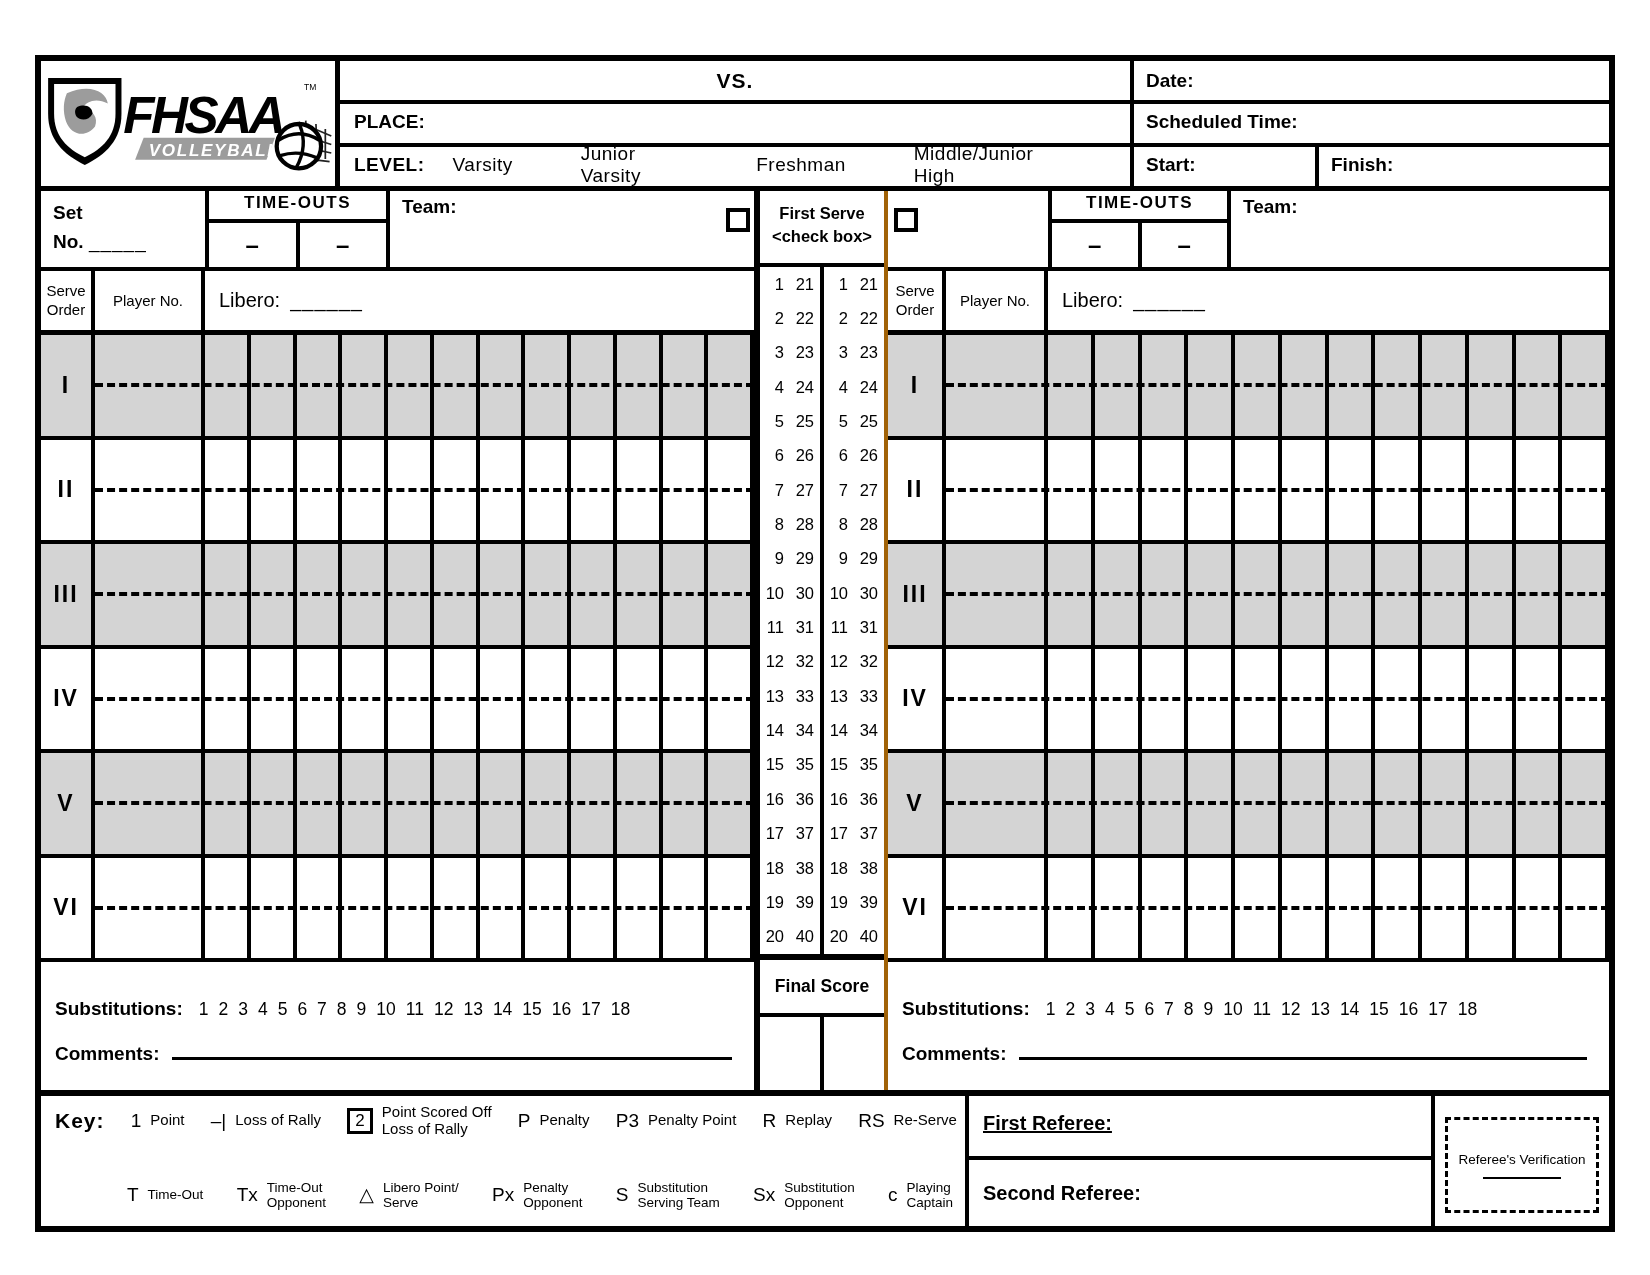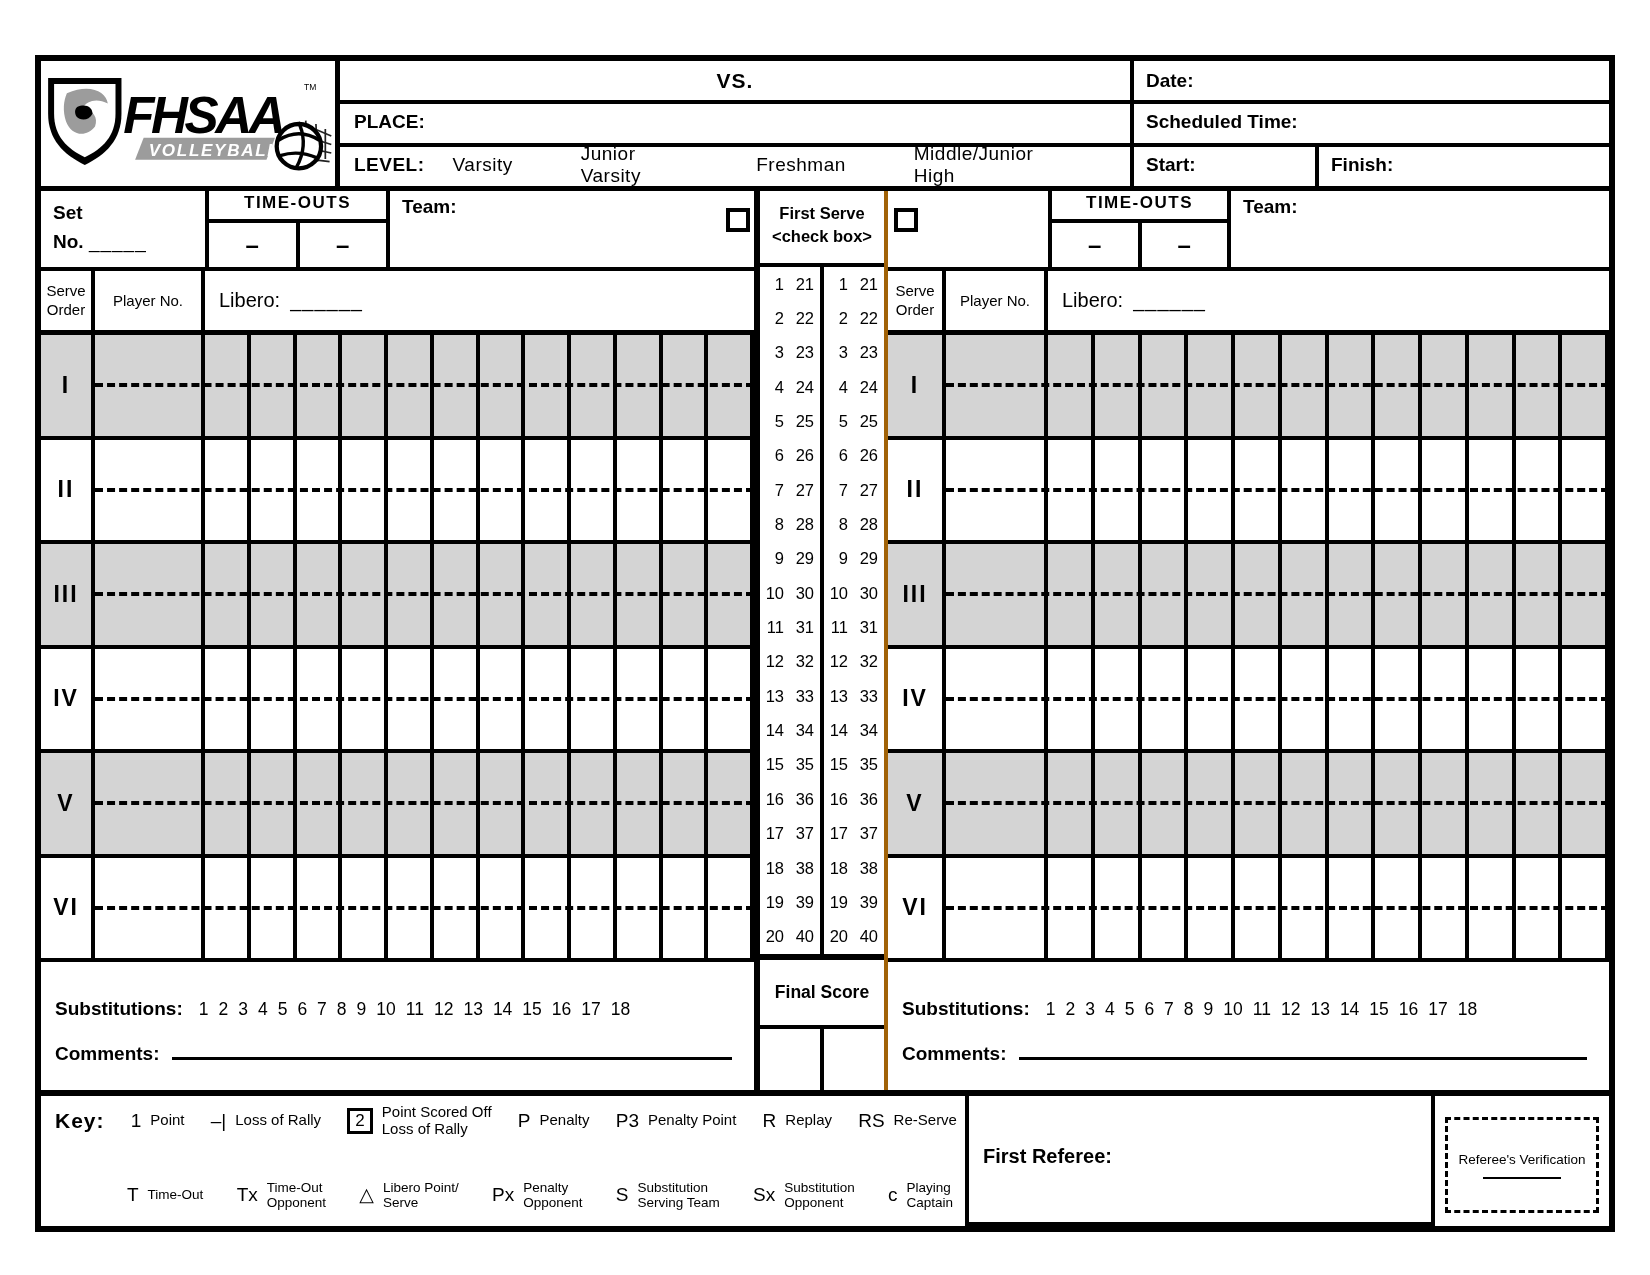--- a/index.html
+++ b/index.html
@@ -57,21 +57,21 @@
          border-left:6px solid #000; border-right:4px solid #a16207; display:flex; flex-direction:column; }
   .fs-hdr { height:81px; border-bottom:4px solid #000; display:flex; flex-direction:column;
             align-items:center; justify-content:center; font-weight:bold; font-size:16.5px; line-height:1.35; }
   .score-rows { height:687px; display:flex; flex-direction:column; }
   .score-row { flex:1; display:flex; }
   .score-half { flex:1; display:flex; justify-content:flex-end; align-items:center;
                 padding-right:6px; gap:6px; font-size:16.5px; }
   .score-half + .score-half { border-left:4px solid #000; }
   .score-half .sa { min-width:20px; text-align:right; }
   .score-half .sb { min-width:24px; text-align:right; }
-  .final-label { height:75px; border-top:6px solid #000; border-bottom:4px solid #000;
+  .final-label { height:63px; border-top:6px solid #000; border-bottom:4px solid #000;
                  display:flex; align-items:center; justify-content:center; font-weight:bold; font-size:17.5px; }
   .final-boxes { flex:1; display:flex; }
   .final-box { flex:1; }
   .final-box + .final-box { border-left:4px solid #000; }
 
   
   .ghdr { top:206px; height:68px; border-top:4px solid #000; border-bottom:5px solid #000; display:flex; }
   .ghdr.left  { left:0; width:713px; }
   .ghdr.right { left:847px; width:721px; }
   .so-hdr { border-right:4px solid #000; display:flex; flex-direction:column; align-items:center; justify-content:center;
@@ -118,21 +118,21 @@
   .key-row.r2 { margin-left:72px; padding-right:4px; }
   .key-label { font-weight:bold; font-size:21px; letter-spacing:1px; }
   .key-item { display:flex; align-items:center; gap:9px; }
   .key-sym { font-size:19px; white-space:nowrap; }
   .key-sym.boxed { border:3px solid #000; padding:0 5px; font-size:17px; }
   .key-text { font-size:15px; white-space:pre-line; line-height:1.12; }
   .key-row.r2 .key-text { font-size:13.5px; }
   .ref-area { left:924px; top:1029px; width:470px; height:136px; border-left:4px solid #000;
               border-right:4px solid #000; display:flex; flex-direction:column; }
   .ref-row { flex:1; display:flex; align-items:center; padding-left:14px; font-weight:bold; font-size:20px; }
-  .ref-row.first { border-bottom:4px solid #000; }
+  .ref-row.first { border-bottom:4px solid #000;text-decoration:underline; }
   .verif-area { left:1394px; top:1029px; width:174px; height:136px;
                 display:flex; align-items:center; justify-content:center; }
   .verif-box { border:3px dashed #000; width:154px; height:96px; margin-top:14px;
                display:flex; flex-direction:column; align-items:center; justify-content:center; gap:10px; }
   .verif-label { font-size:13.5px; }
   .verif-line { width:78px; border-bottom:2px solid #000; }
 </style>
 </head>
 <body>
 
@@ -802,20 +802,23 @@
           <span class="key-text">Playing
 Captain</span>
         </div>
       </div>
   </div>
 
   <div class="abs ref-area">
     <div class="ref-row first">
       <span>First Referee:</span>
     </div>
+    <div class="ref-row">
+      <span>Second Referee:</span>
+    </div>
   </div>
 
   <div class="abs verif-area">
     <div class="verif-box">
       <span class="verif-label">Referee's Verification</span>
       <span class="verif-line"></span>
     </div>
   </div>
 
 </div>

